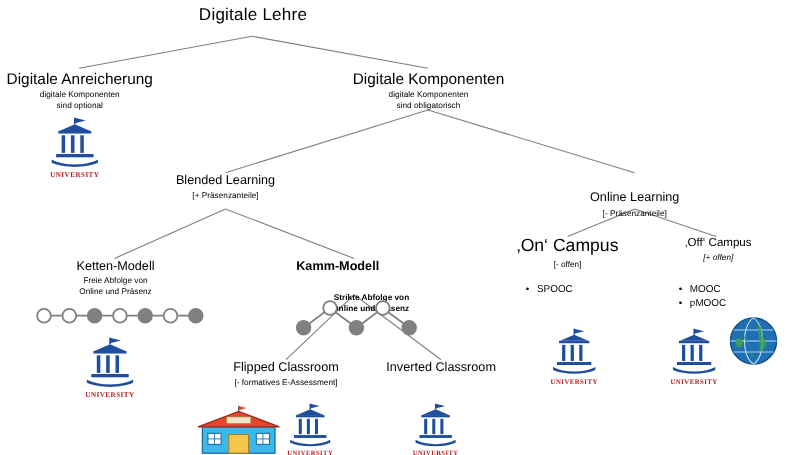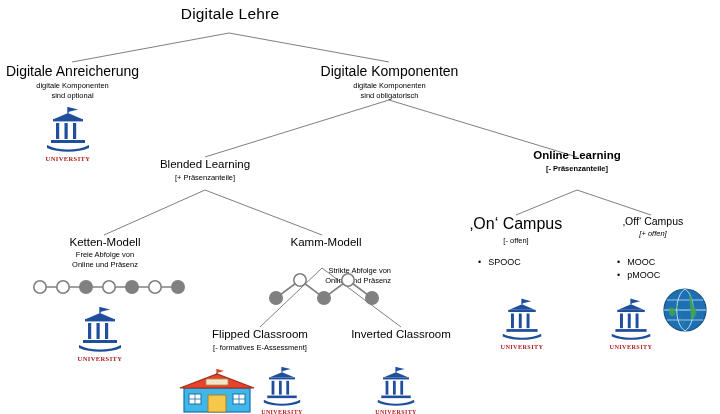--- a/index.html
+++ b/index.html
@@ -72,32 +72,32 @@
     <div class="h1">Digitale Komponenten</div>
     <div class="sub" style="white-space:pre-line;margin-top:2px;">digitale Komponenten
 sind obligatorisch</div>
   </div>
 
   <div class="node" style="left:140px;top:158px;width:130px;">
     <div class="h2">Blended Learning</div>
     <div class="sub2" style="margin-top:3px;">[+ Präsenzanteile]</div>
   </div>
 
-  <div class="node" style="left:512px;top:149px;width:130px;font-weight:bold;">
+  <div class="node" style="left:512px;top:174px;width:130px;">
     <div class="h2">Online Learning</div>
     <div class="sub2" style="margin-top:3px;">[- Präsenzanteile]</div>
   </div>
 
   <div class="node" style="left:40px;top:236px;width:130px;">
     <div class="h2">Ketten-Modell</div>
     <div class="sub" style="white-space:pre-line;margin-top:2px;">Freie Abfolge von
 Online und Präsenz</div>
   </div>
 
-  <div class="node" style="left:261px;top:236px;width:130px;">
+  <div class="node" style="left:242px;top:236px;width:130px;font-weight:bold;">
     <div class="h2">Kamm-Modell</div>
     <div class="sub" style="white-space:pre-line;margin-top:18px;text-align:right;">Strikte Abfolge von
 Online und Präsenz</div>
   </div>
 
   <div class="node" style="left:193px;top:328px;width:134px;">
     <div class="h2">Flipped Classroom</div>
     <div class="sub2" style="margin-top:3px;">[-  formatives E-Assessment]</div>
   </div>
 

